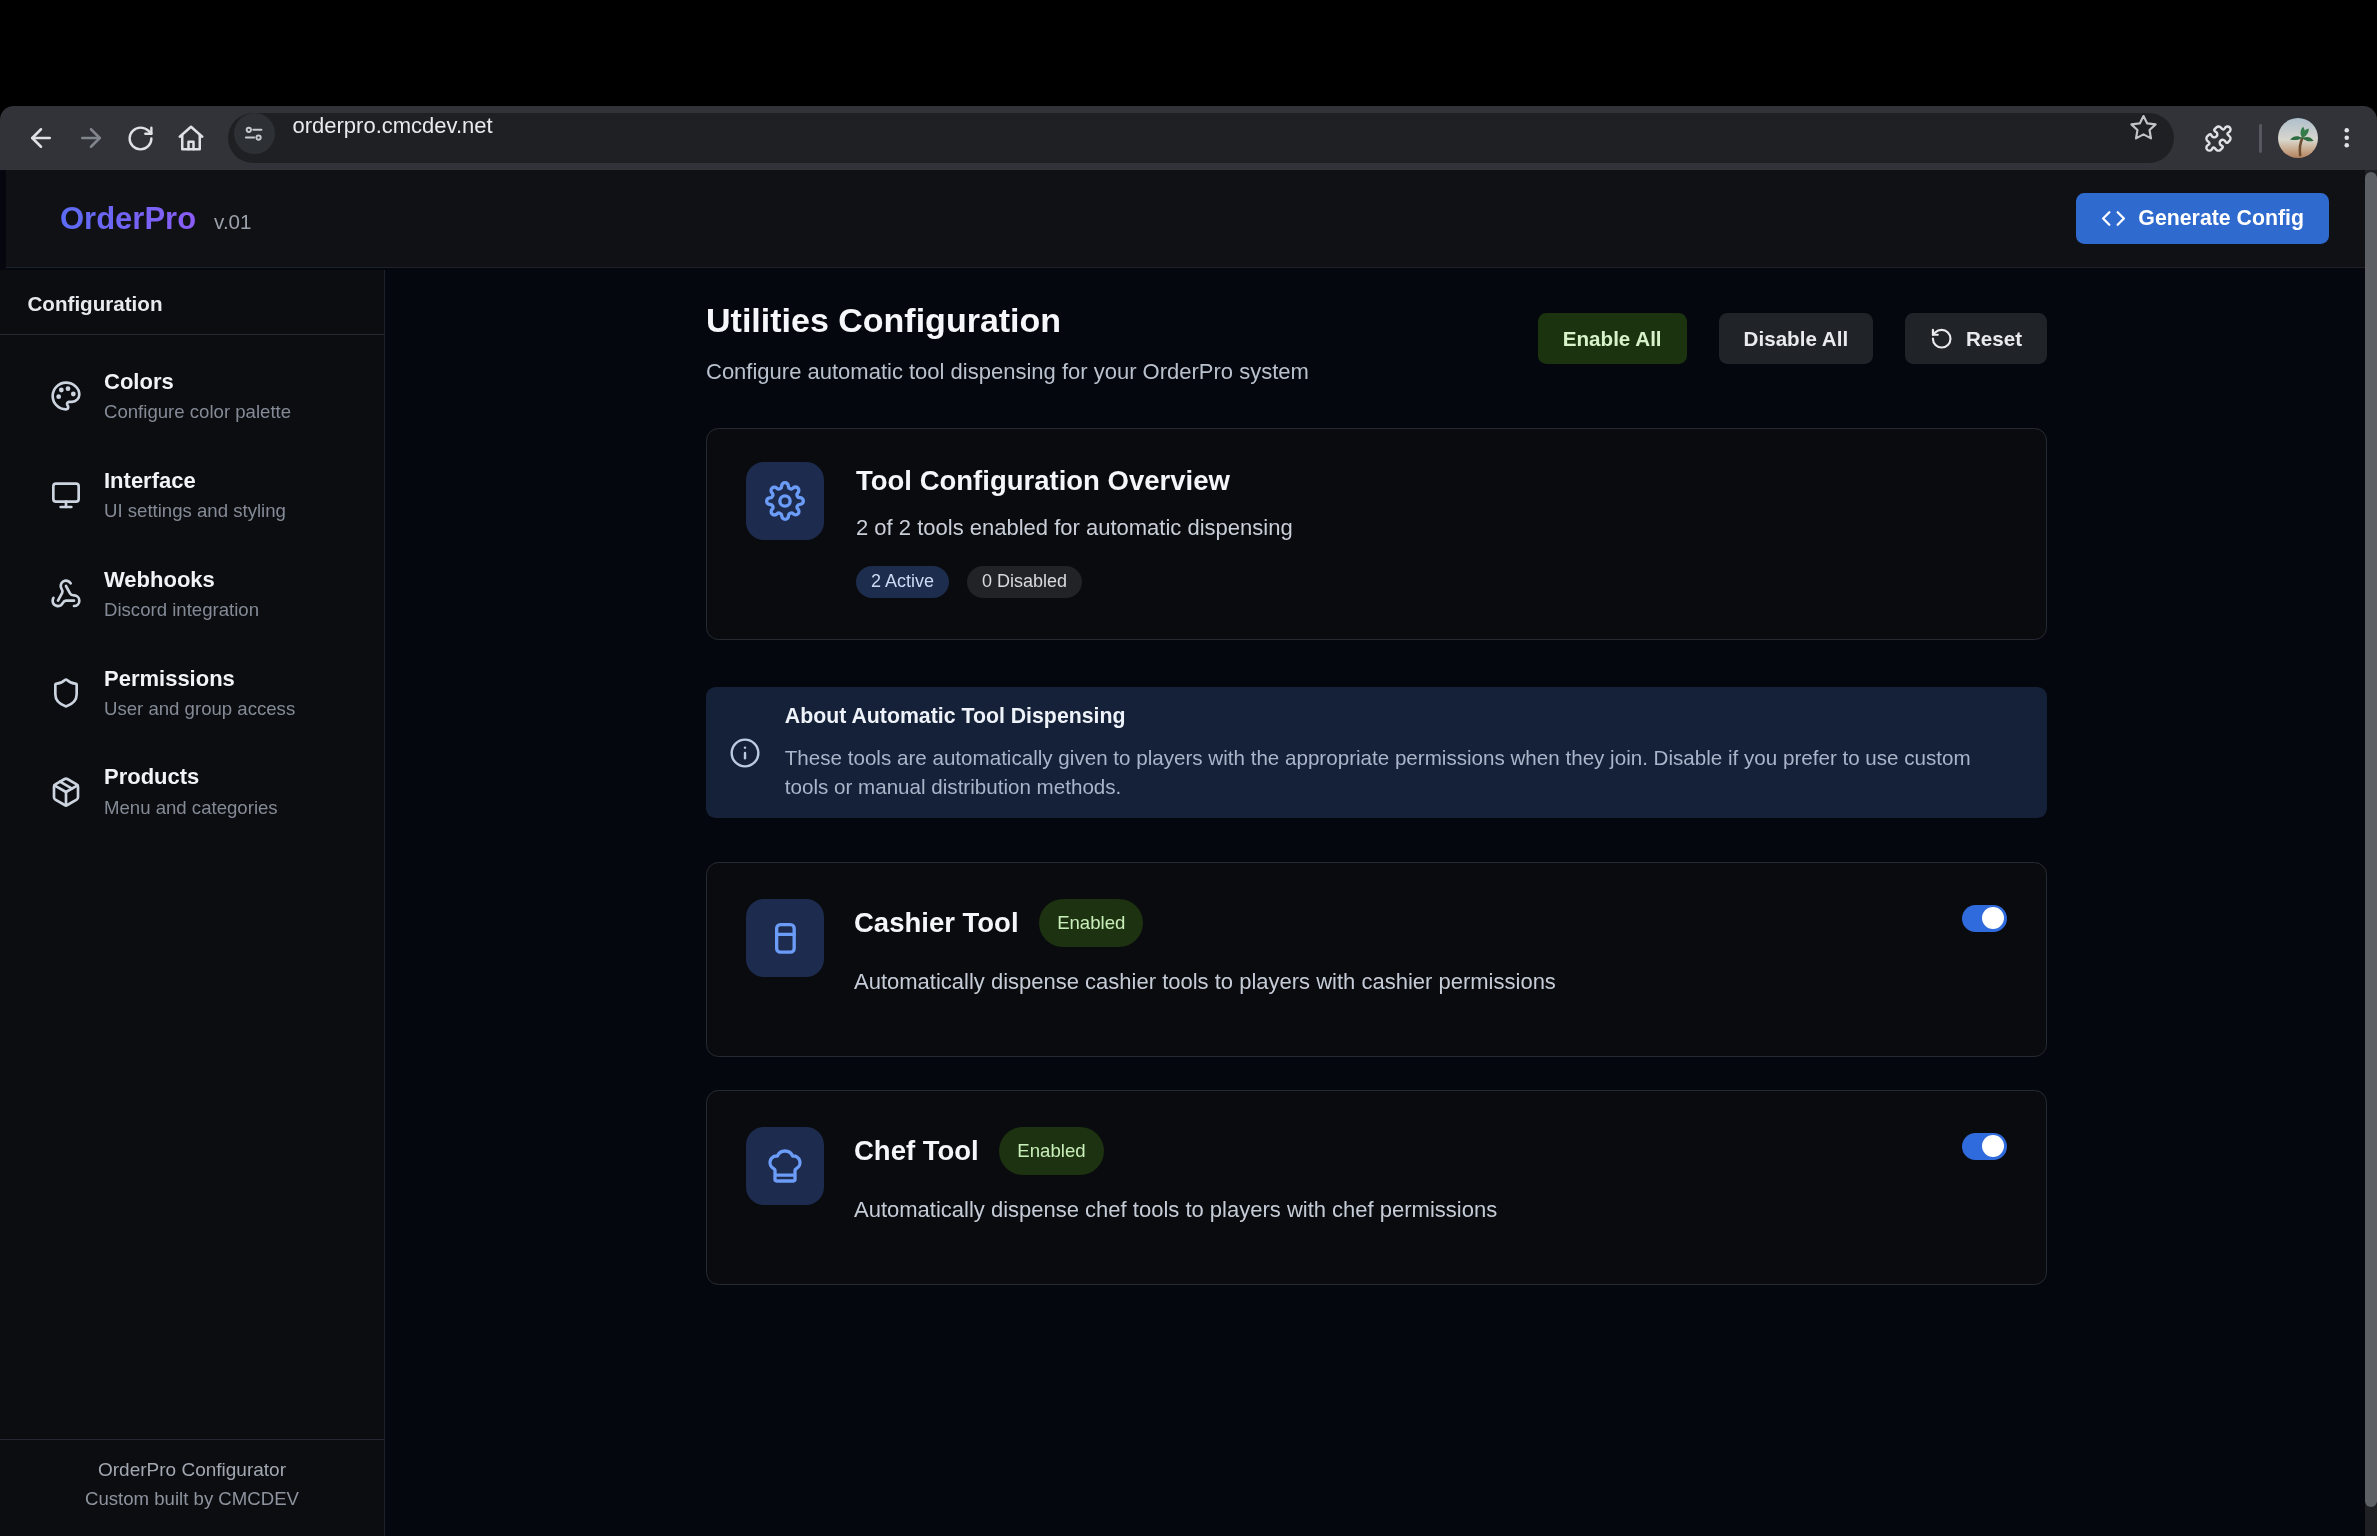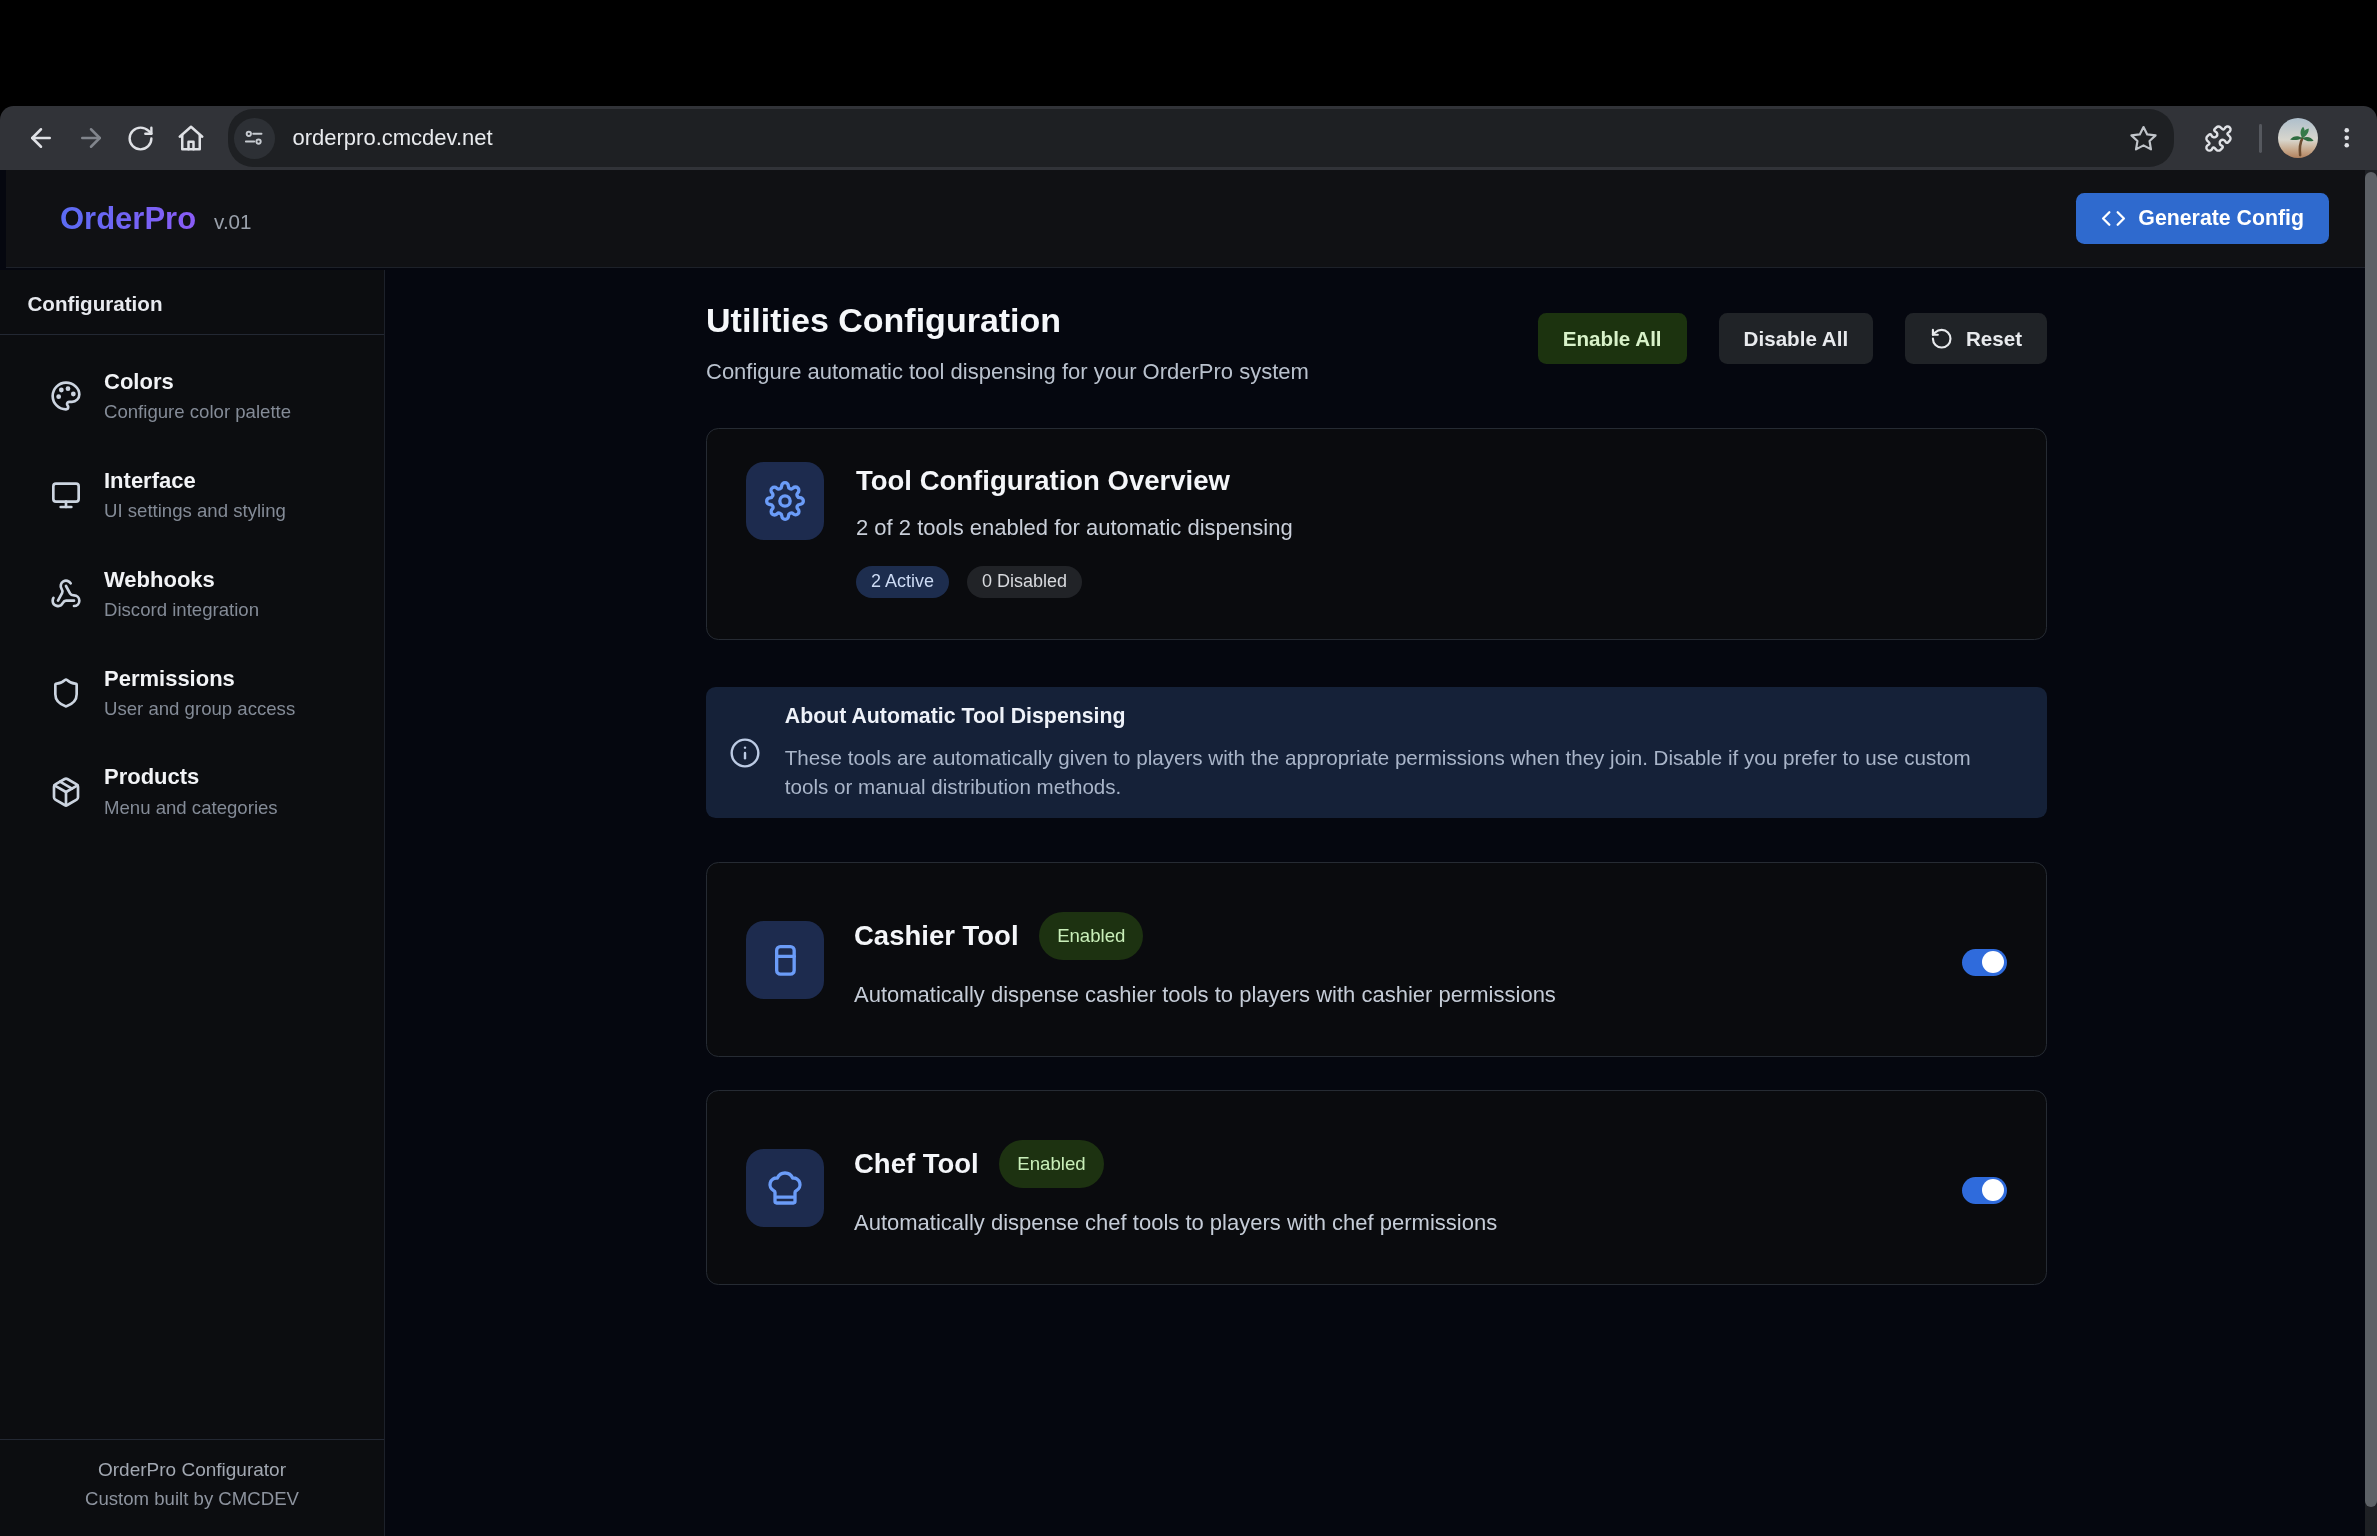--- a/index.html
+++ b/index.html
@@ -7,22 +7,22 @@
     font-family:"Liberation Sans", sans-serif; }
   svg { display:block; }
 
   
   .toolbar { position:absolute; top:106px; left:0; width:2377px; height:64px;
     background:#313338; border-radius:13.8px 13.8px 0 0;
     display:flex; align-items:center; padding:0 16.5px; }
   .nav-btn { width:36px; height:36px; display:flex; align-items:center; justify-content:center;
     color:#dfe1e5; margin:0 6.9px; flex:none; }
   .nav-btn.dim { color:#81858c; }
-  .omnibox { flex:1; height:58px; margin:0 19px 0 12.4px; background:#1e2023; border-radius:25px;
-    display:flex; align-items:center; padding:0 16.5px 0 5.5px; min-width:0; }
+  .omnibox { flex:1; height:50px; margin:0 19px 0 12.4px; background:#1e2023; border-radius:25px;
+    display:flex; align-items:flex-start; padding:0 16.5px 0 5.5px; min-width:0; }
   .site-chip { width:41px; height:41px; border-radius:50%; background:#2d3035;
     display:flex; align-items:center; justify-content:center; color:#c6cad0; flex:none; }
   .url { color:#e8eaed; font-size:22px; margin-left:18px; flex:1; white-space:nowrap; }
   .star-btn { color:#c0c4c9; flex:none; }
   .tb-right { display:flex; align-items:center; flex:none; }
   .separator { width:2.1px; height:29px; background:#55585e; border-radius:1.4px; margin:0 16.5px; }
   .avatar { width:40px; height:40px; border-radius:50%; overflow:hidden; flex:none;
     background:linear-gradient(180deg,#aebfcc 0%,#d8d6cd 55%,#c7a98c 80%,#b2825f 100%);
     display:flex; align-items:flex-end; justify-content:center; }
   .dots-btn { color:#dfe1e5; margin-left:15px; }
@@ -82,21 +82,21 @@
     padding:0 15px; font-size:18px; }
   .pill.navy { background:#1d2d4e; color:#ccdaf3; }
   .pill.gray { background:#212327; color:#d8dade; }
 
   .info-box { margin-top:47px; background:#152138; border-radius:9.6px; height:131px;
     display:flex; align-items:center; gap:23.4px; padding:0 34px 0 23.4px; }
   .info-ico { color:#bccbe4; flex:none; }
   .info-title { font-size:21.3px; font-weight:bold; color:#eef2f9; }
   .info-body { font-size:20.6px; color:#a9b5c9; margin-top:13.8px; line-height:1.42; max-width:1238px; }
 
-  .tool-card { height:195px; padding:36px 39px; display:flex; gap:30px; align-items:center; }
+  .tool-card { height:195px; padding:36px 39px; display:flex; gap:30px; align-items:flex-start; }
   .tool-card.first { margin-top:44px; }
   .tool-card.second { margin-top:33px; }
   .tool-main { flex:1; }
   .tool-title-row { display:flex; align-items:center; gap:20.6px; }
   .tool-title { font-size:27.5px; font-weight:bold; color:#f4f6f9; }
   .status-badge { background:#1d3211; color:#c9efb9; border-radius:687px;
     padding:13px 18px; font-size:18.6px; }
   .tool-desc { font-size:22px; color:#c5ccd7; margin-top:22px; }
   .toggle { width:45px; height:27.5px; border-radius:15px; background:#2f6bdc; position:relative;
     flex:none; margin-top:5.5px; cursor:pointer; border:none; }

